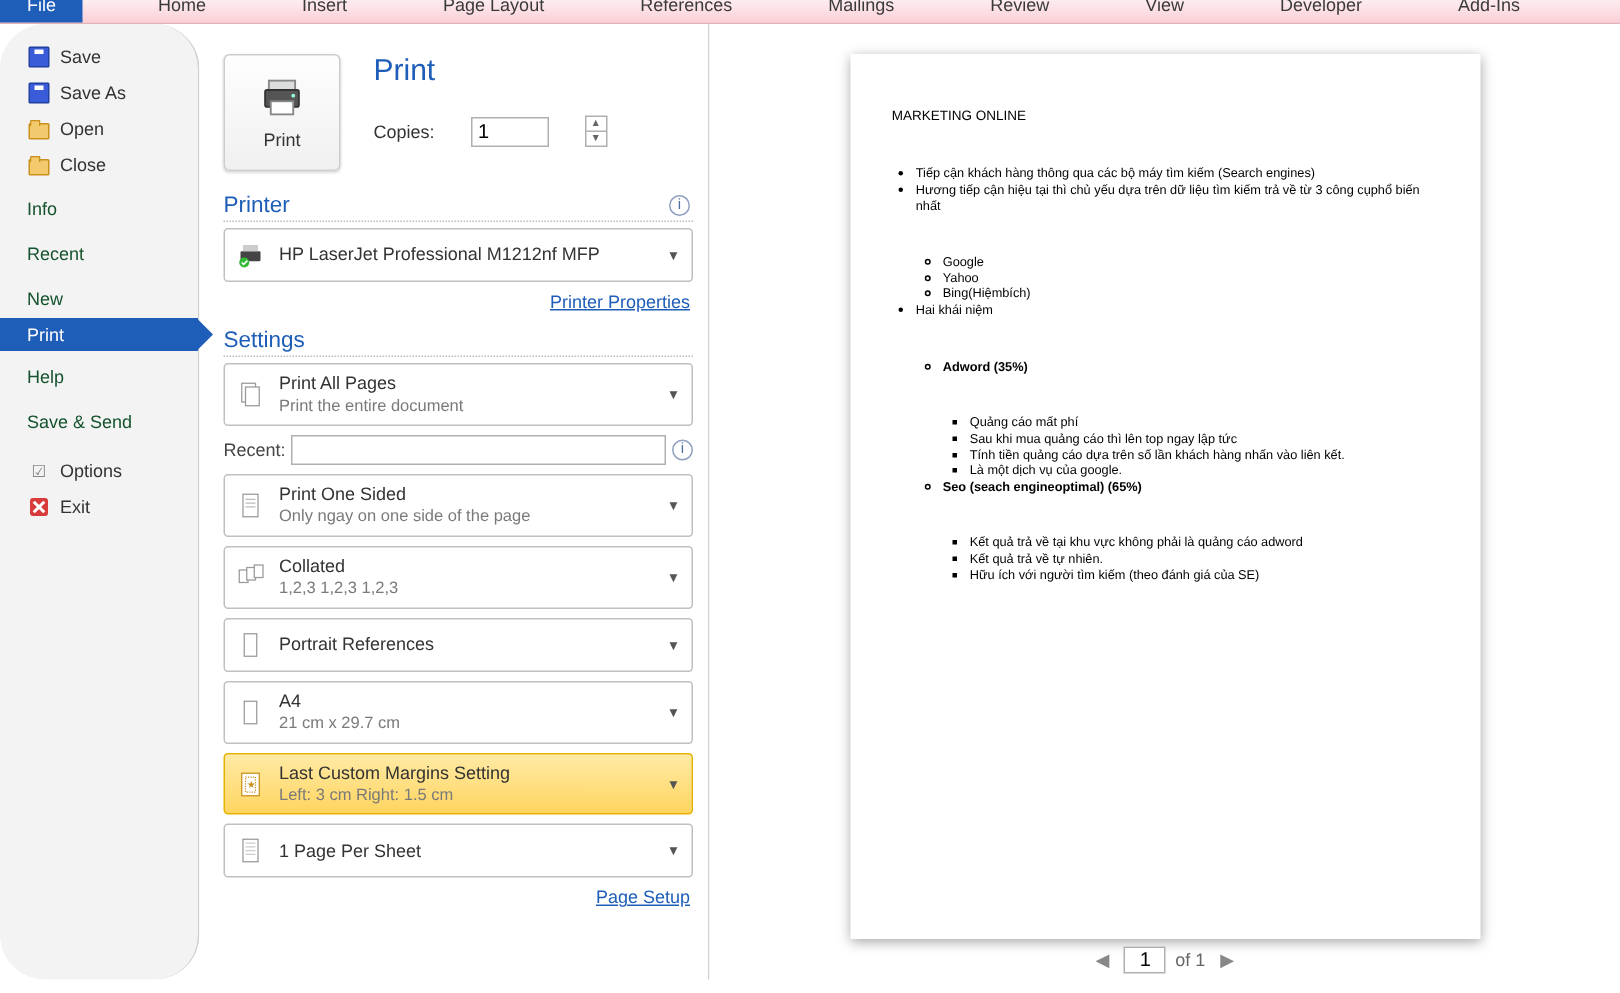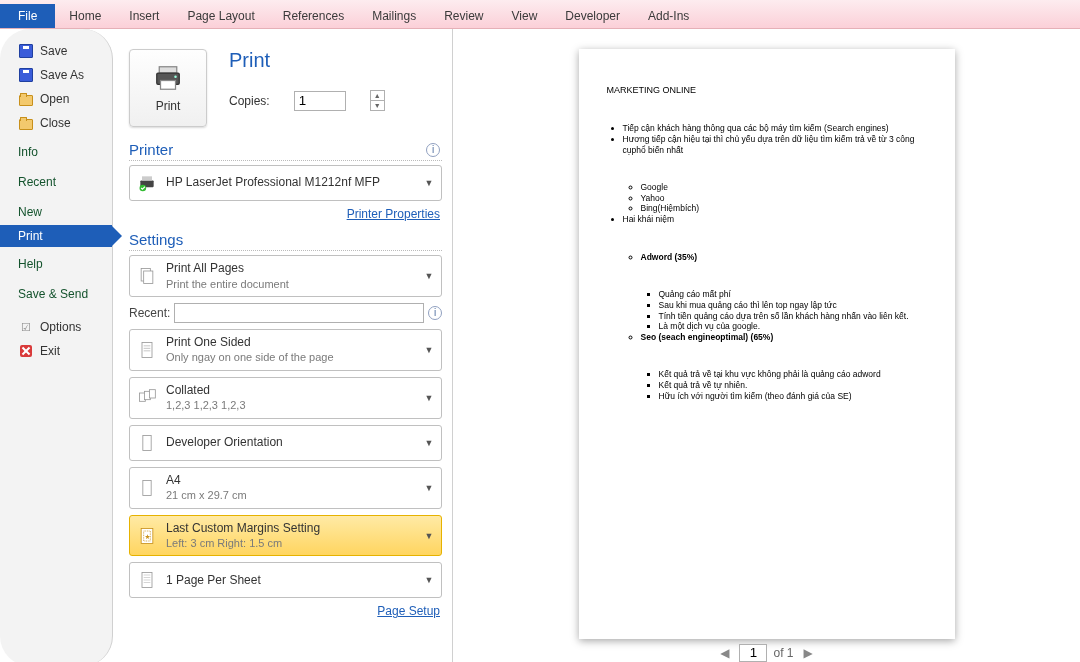--- a/index.html
+++ b/index.html
@@ -1,26 +1,26 @@
 <!DOCTYPE html>
 <html><head>
 <meta charset="utf-8">
 <style>
 * { box-sizing: border-box; margin: 0; padding: 0; font-family: "Segoe UI", Tahoma, sans-serif; }
 body { background: #fff; width: 1080px; height: 662px; overflow: hidden; font-size: 12px; color: #333; }
 
 
-.ribbon { height: 29px; background: linear-gradient(#fdecef, #fbd0d8); border-bottom: 1px solid #e5b0b7; display: flex; align-items: flex-end; }
+.ribbon { height: 16px; background: linear-gradient(#fdecef, #fbd0d8); border-bottom: 1px solid #e5b0b7; display: flex; align-items: flex-end; gap: 36px; }
 .ribbon .tab { padding: 4px 14px 5px; font-size: 12px; color: #3a3a3a; cursor: default; }
 .ribbon .tab.file { background: #1e5eb8; color: #fff; padding: 5px 18px; }
 
 .main { display: flex; height: 637px; }
 
 
-.sidebar { width: 113px; background: #f3f3f3; border-right: 1px solid #d0d0d0; padding-top: 10px; position: relative; border-radius: 30px; }
+.sidebar { width: 133px; background: #f3f3f3; border-right: 1px solid #d0d0d0; padding-top: 10px; position: relative; border-radius: 30px; }
 .sidebar .sb-item { display: flex; align-items: center; padding: 4px 10px 4px 18px; cursor: default; gap: 6px; }
 .sidebar .sb-item .icon { width: 16px; height: 16px; flex: none; display: flex; align-items: center; justify-content: center; font-size: 11px; }
 .sidebar .sb-item.noicon { padding-left: 18px; }
 .sidebar .sb-cat { padding: 10px 0 6px 18px; color: #14532d; }
 .sidebar .sb-item.selected { background: #1e5eb8; color: #fff; position: relative; }
 .sidebar .sb-item.selected::after {
   content:""; position:absolute; right:-10px; top:50%; transform:translateY(-50%);
   border-top:10px solid transparent; border-bottom:10px solid transparent; border-left:10px solid #1e5eb8;
 }
 
@@ -49,21 +49,21 @@
 .link-row a { color: #1e5eb8; text-decoration: underline; font-size: 12px; cursor: pointer; }
 
 .pages-row { display:flex; align-items:center; gap:4px; margin-bottom:6px; }
 .pages-row label { font-size:12px; color:#444; }
 .pages-row input { flex:1; height:20px; border:1px solid #b0b0b0; padding:0 4px; }
 .pages-row .info-i { width:14px;height:14px;border:1px solid #90a0c0;border-radius:50%;font-size:10px;line-height:12px;text-align:center;color:#5070a0; cursor:default; }
 
 
 .preview { flex: 1; background: #fff; display: flex; flex-direction: column; position: relative; }
 .page-area { flex:1; display:flex; align-items:flex-start; justify-content:center; padding-top: 20px; }
-.page { width: 376px; height: 590px; box-shadow: 0 2px 8px rgba(0,0,0,.35); background:#fff; padding: 36px 22px 20px 28px; font-family: "Times New Roman", serif; font-size: 8.5px; line-height: 1.25; color:#000; overflow:hidden; }
+.page { width: 420px; height: 590px; box-shadow: 0 2px 8px rgba(0,0,0,.35); background:#fff; padding: 36px 22px 20px 28px; font-family: "Times New Roman", serif; font-size: 8.5px; line-height: 1.25; color:#000; overflow:hidden; }
 .page .title { font-size: 9px; margin-bottom: 2px; }
 .page ul { list-style: disc; padding-left: 16px; margin-top: 27px; }
 .page ul ul { list-style: circle; padding-left: 18px; }
 .page ul ul ul { list-style: square; padding-left: 18px; }
 .page li b { font-weight: bold; }
 
 .pager { height: 28px; display:flex; align-items:center; justify-content:center; gap:6px; font-size:12px; color:#666; }
 .pager .pg-btn { color:#888; padding:0 4px; cursor:default; }
 .pager input { width:28px; height:18px; border:1px solid #b0b0b0; text-align:center; }
 
@@ -234,21 +234,21 @@
       <div class="dd-caret">▼</div>
     </div>
 
     <div class="dropdown">
       <div class="dd-icon">
           <svg viewBox="0 0 24 24">
             <rect x="7" y="3" width="10" height="18" fill="#fff" stroke="#999"></rect>
           </svg>
         </div>
       <div class="dd-text">
-          <div>Developer Orientation</div>
+          <div>Portrait References</div>
         </div>
       <div class="dd-caret">▼</div>
     </div>
 
     <div class="dropdown">
       <div class="dd-icon">
           <svg viewBox="0 0 24 24">
             <rect x="7" y="3" width="10" height="18" fill="#fff" stroke="#999"></rect>
           </svg>
         </div>

